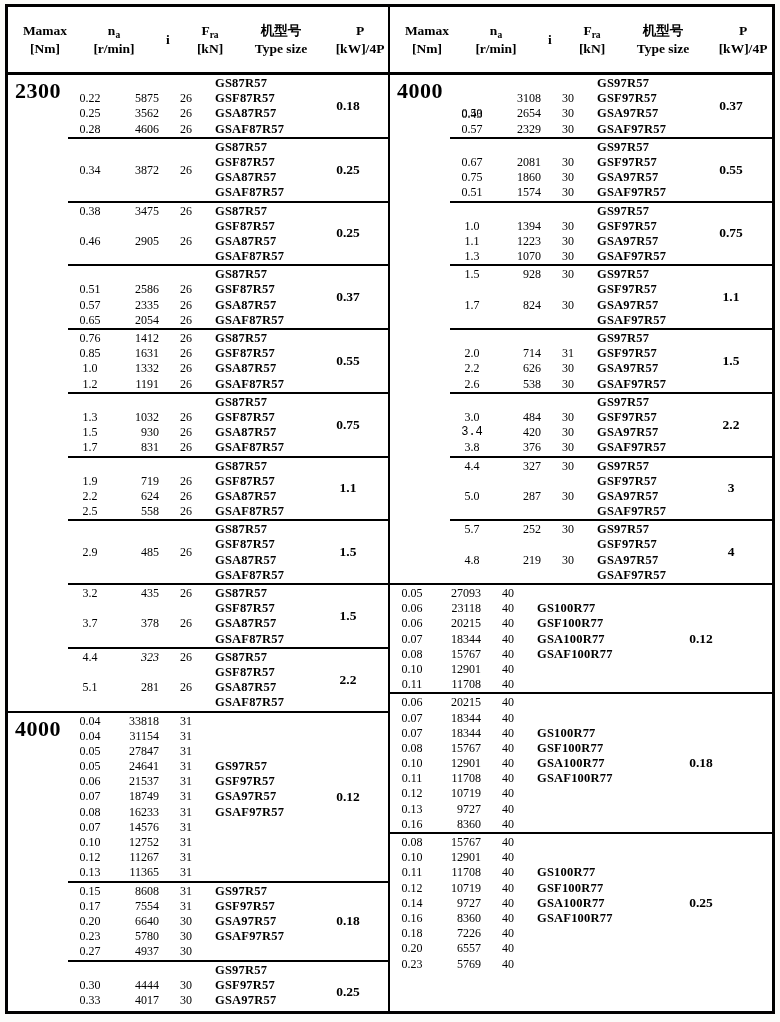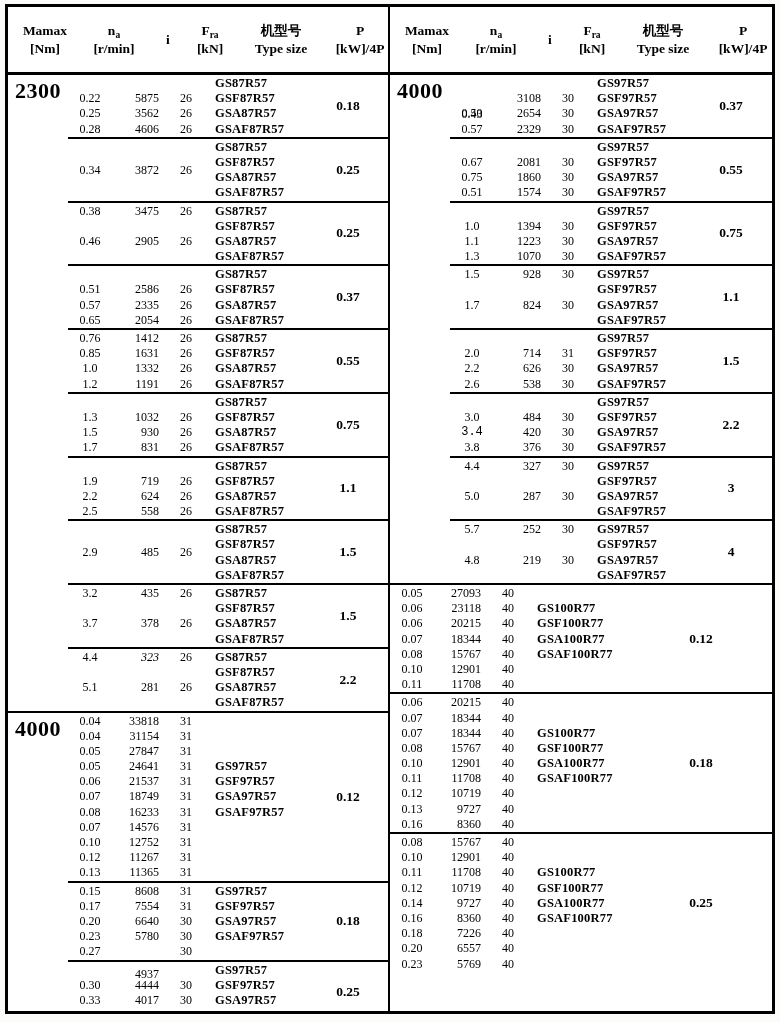--- a/index.html
+++ b/index.html
@@ -343,21 +343,21 @@
                 <div class="cell c-type" style="grid-area: 2 / 4;">GSF97R57</div>
                 <div class="cell c-na" style="grid-area: 3 / 1;">0.20</div>
                 <div class="cell c-i" style="grid-area: 3 / 2;">6640</div>
                 <div class="cell c-fra" style="grid-area: 3 / 3;">30</div>
                 <div class="cell c-type" style="grid-area: 3 / 4;">GSA97R57</div>
                 <div class="cell c-na" style="grid-area: 4 / 1;">0.23</div>
                 <div class="cell c-i" style="grid-area: 4 / 2;">5780</div>
                 <div class="cell c-fra" style="grid-area: 4 / 3;">30</div>
                 <div class="cell c-type" style="grid-area: 4 / 4;">GSAF97R57</div>
                 <div class="cell c-na" style="grid-area: 5 / 1;">0.27</div>
-                <div class="cell c-i" style="grid-area: 5 / 2; margin-top: 23px;">4937</div>
+                <div class="cell c-i" style="grid-area: 5 / 2;">4937</div>
                 <div class="cell c-fra" style="grid-area: 5 / 3;">30</div>
               </div>
               <div class="pcol">0.18</div>
             </div>
             <div class="block">
               <div class="grid" style="grid-template-rows: repeat(4, var(--rh));">
                 <div class="cell c-type" style="grid-area: 1 / 4;">GS97R57</div>
                 <div class="cell c-na" style="grid-area: 2 / 1;">0.30</div>
                 <div class="cell c-i" style="grid-area: 2 / 2;">4444</div>
                 <div class="cell c-fra" style="grid-area: 2 / 3;">30</div>

